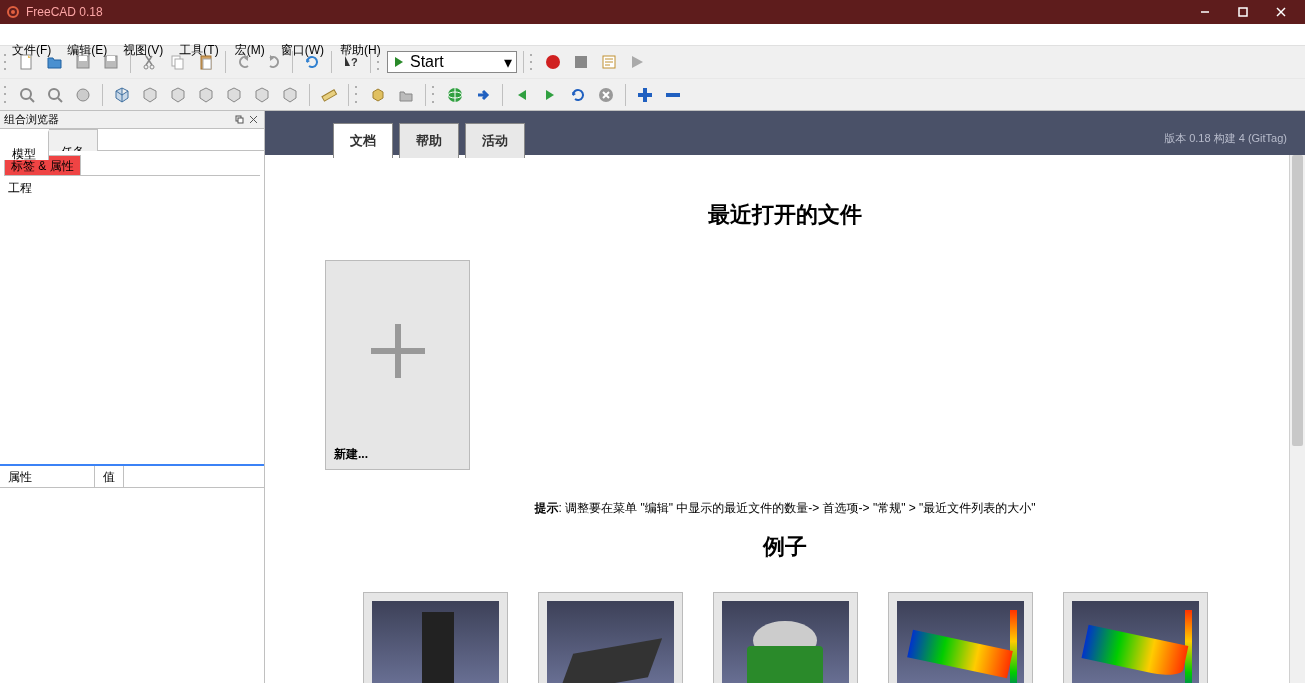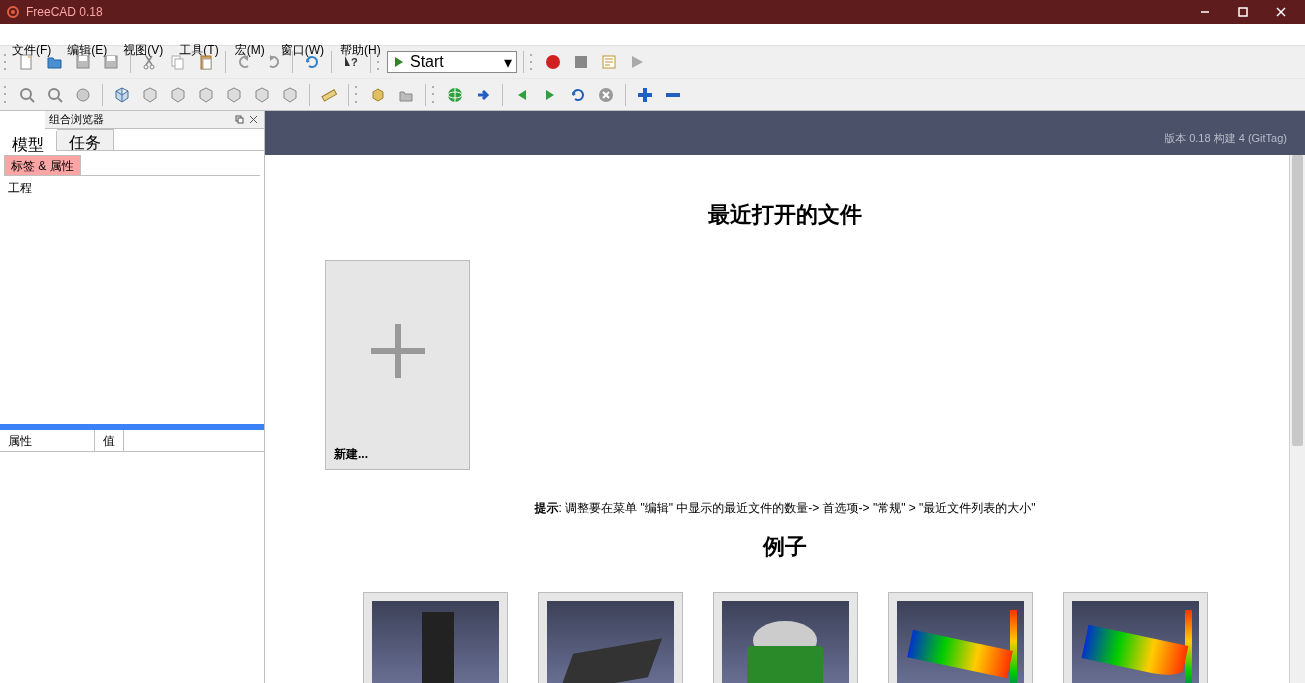--- a/index.html
+++ b/index.html
@@ -26,31 +26,31 @@
 .tgrip { width: 6px; height: 22px; display:flex; flex-direction:column; justify-content:space-around; margin-right:2px;}
 .tgrip div{ width:2px; height:2px; background:#999; border-radius:50%;}
 .wb-select { width: 130px; height: 22px; background: #fff; border: 1px solid #888; display: flex; align-items: center; padding: 0 4px; font-family: monospace; font-size: 16px; }
 .wb-select .arrow { margin-left: auto; }
 
 
 .main { display: flex; height: calc(683px - 24px - 22px - 64px); }
 
 
 .leftpanel { width: 265px; background: #fff; border-right: 1px solid #c0c0c0; display: flex; flex-direction: column; }
-.panel-header { height: 18px; background: #f0f0f0; border-bottom: 1px solid #c0c0c0; display: flex; align-items: center; padding: 0 4px; font-size: 11px; margin-left: 45px; }
+.panel-header { height: 18px; background: #f0f0f0; border-bottom: 1px solid #c0c0c0; display: flex; align-items: center; padding: 0 4px; font-size: 11px; }
 .panel-header .spacer { flex: 1; }
 .panel-header .pbtn { width: 14px; height: 14px; display:flex; align-items:center; justify-content:center; }
 .panel-tabs { height: 22px; display: flex; border-bottom: 1px solid #c0c0c0; }
-.panel-tab { padding: 3px 12px; font-size: 16px; border-right: 1px solid #c0c0c0; background: #f0f0f0; border-top:1px solid #c0c0c0;}
+.panel-tab { padding: 14px 12px; font-size: 12px; border-right: 1px solid #c0c0c0; background: #f0f0f0; border-top:1px solid #c0c0c0;}
 .panel-tab.active { background: #fff; border-top:2px solid #fff; position:relative; top:1px;}
 .tree-area { flex: 1; background: #fff; padding: 4px; font-size: 12px; }
 .tree-tabs { height: 20px; display:flex; }
-.tree-tab { padding:2px 6px; background:#fca5a5; border:1px solid #c0c0c0; border-bottom:none; font-size:12px;}
+.tree-tab { padding:2px 6px; background:#ef4444; border:1px solid #c0c0c0; border-bottom:none; font-size:12px;}
 .tree-content { border-top:1px solid #c0c0c0; padding:4px; }
-.prop-area { height: 260px; border-top: 6px solid #3b82f6; }
+.prop-area { height: 220px; border-top: 2px solid #3b82f6; }
 .prop-header { display: flex; height: 22px; border-bottom: 1px solid #c0c0c0; background:#fff;}
 .prop-header div { padding: 3px 8px; font-size: 12px; border-right: 1px solid #c0c0c0; }
 .prop-header div:first-child { width: 95px; }
 .prop-body { background:#fff; height: calc(100% - 22px);}
 
 
 .content { flex: 1; background: #4a5168; position: relative; }
 .start-tabs { position: absolute; top: 12px; left: 68px; display: flex; gap: 6px; z-index:2;}
 .start-tab { padding: 8px 16px; background: #e8e8e8; color: #333; border: 1px solid #888; border-bottom:none; font-size: 13px; font-weight:bold;}
 .start-tab.active { background: #fff; }
@@ -410,20 +410,25 @@
     <div class="prop-area">
       <div class="prop-header">
         <div>属性</div>
         <div>值</div>
       </div>
       <div class="prop-body"></div>
     </div>
   </div>
 
   <div class="content">
+    <div class="start-tabs">
+      <div class="start-tab active">文档</div>
+      <div class="start-tab">帮助</div>
+      <div class="start-tab">活动</div>
+    </div>
     <div class="version">版本 0.18 构建 4 (GitTag)</div>
 
     <div class="start-page">
       <div class="sp-title">最近打开的文件</div>
       <div class="newcard">
         <div class="plus">
             <svg width="70" height="70">
               <line x1="35" y1="8" x2="35" y2="62"></line>
               <line x1="8" y1="35" x2="62" y2="35"></line>
             </svg>

